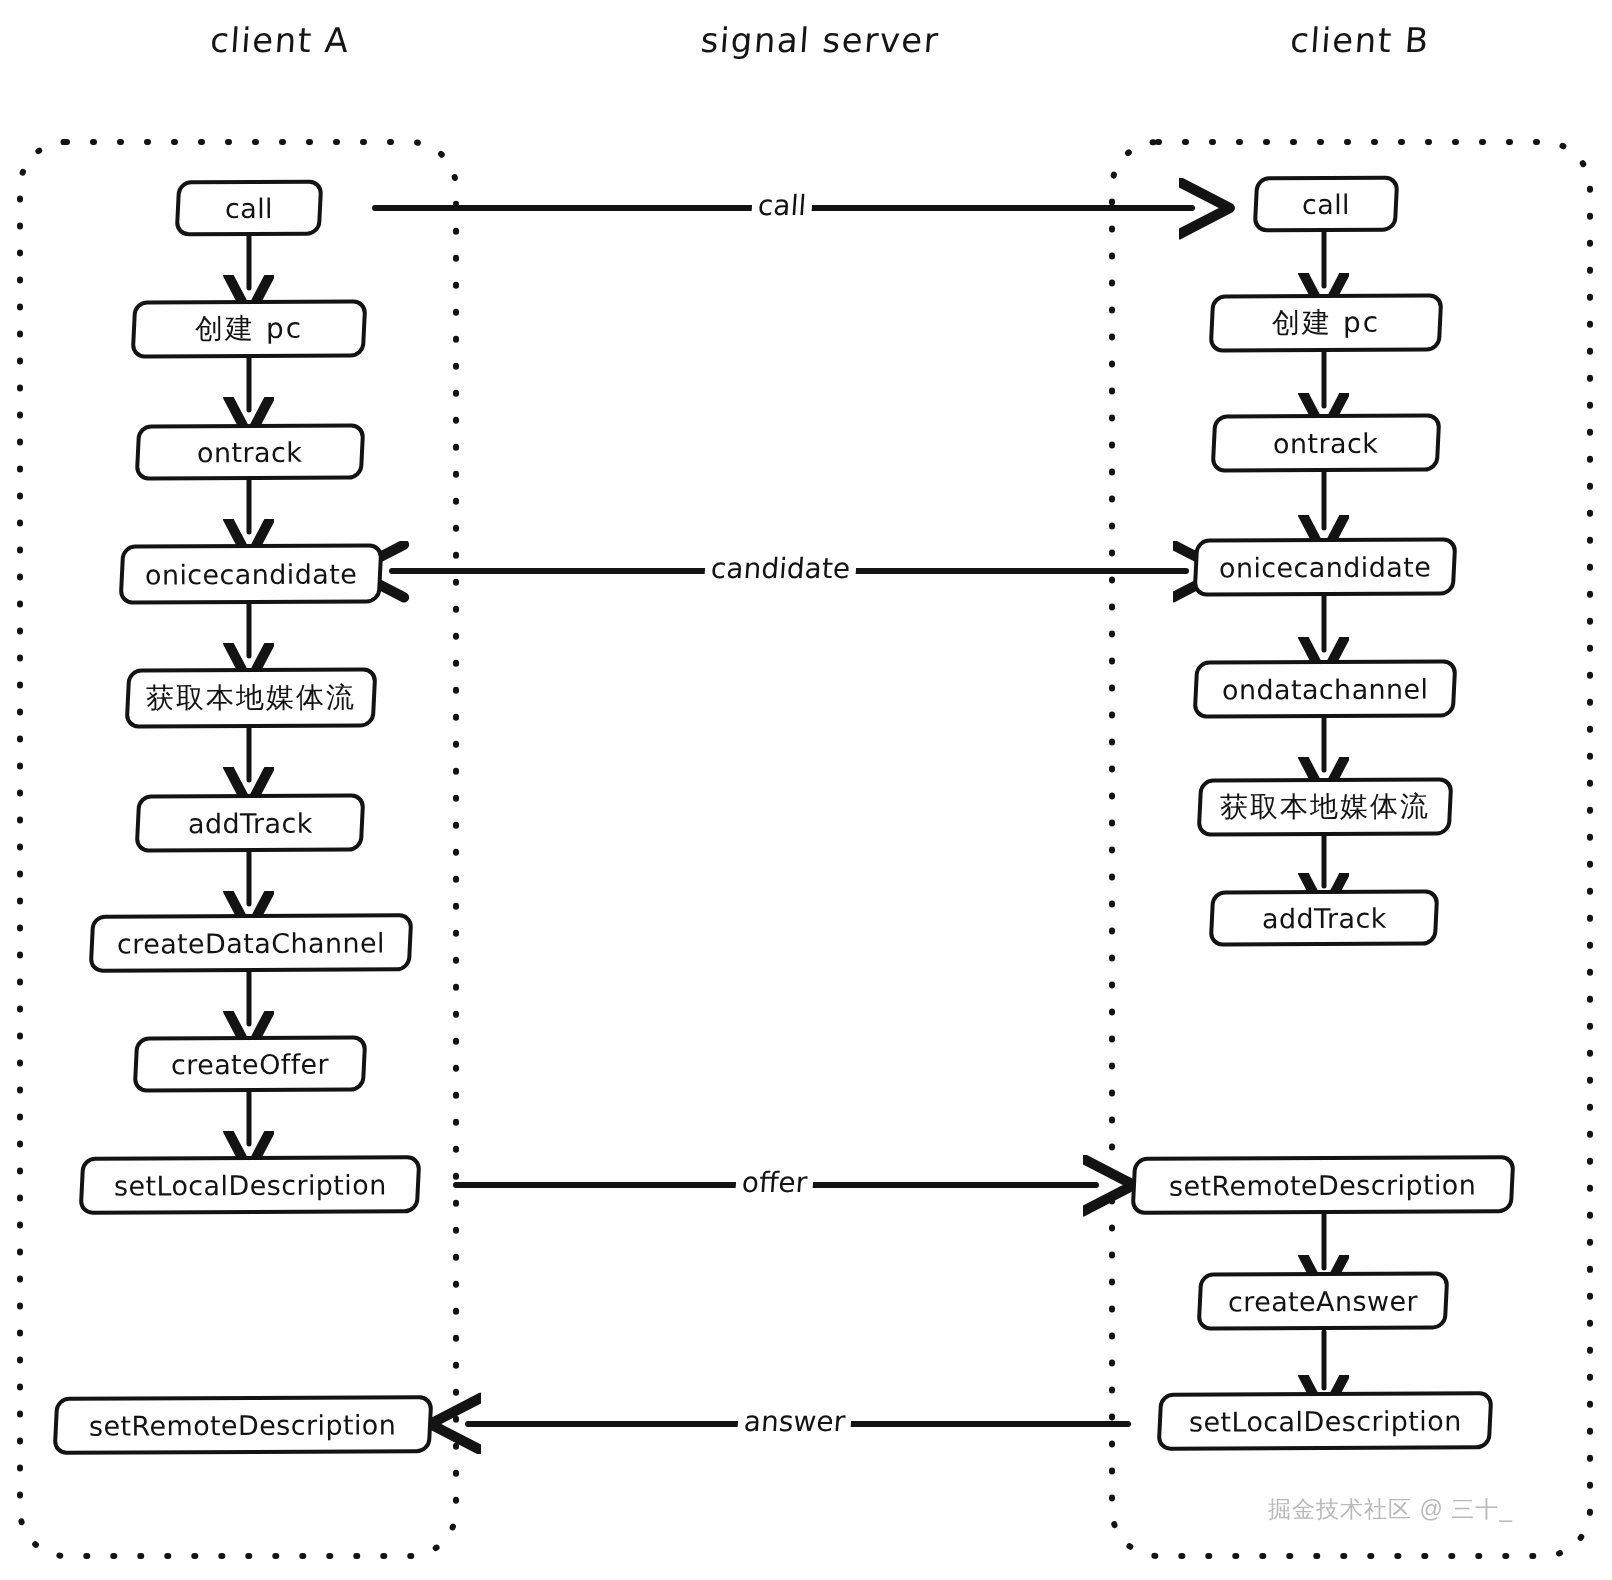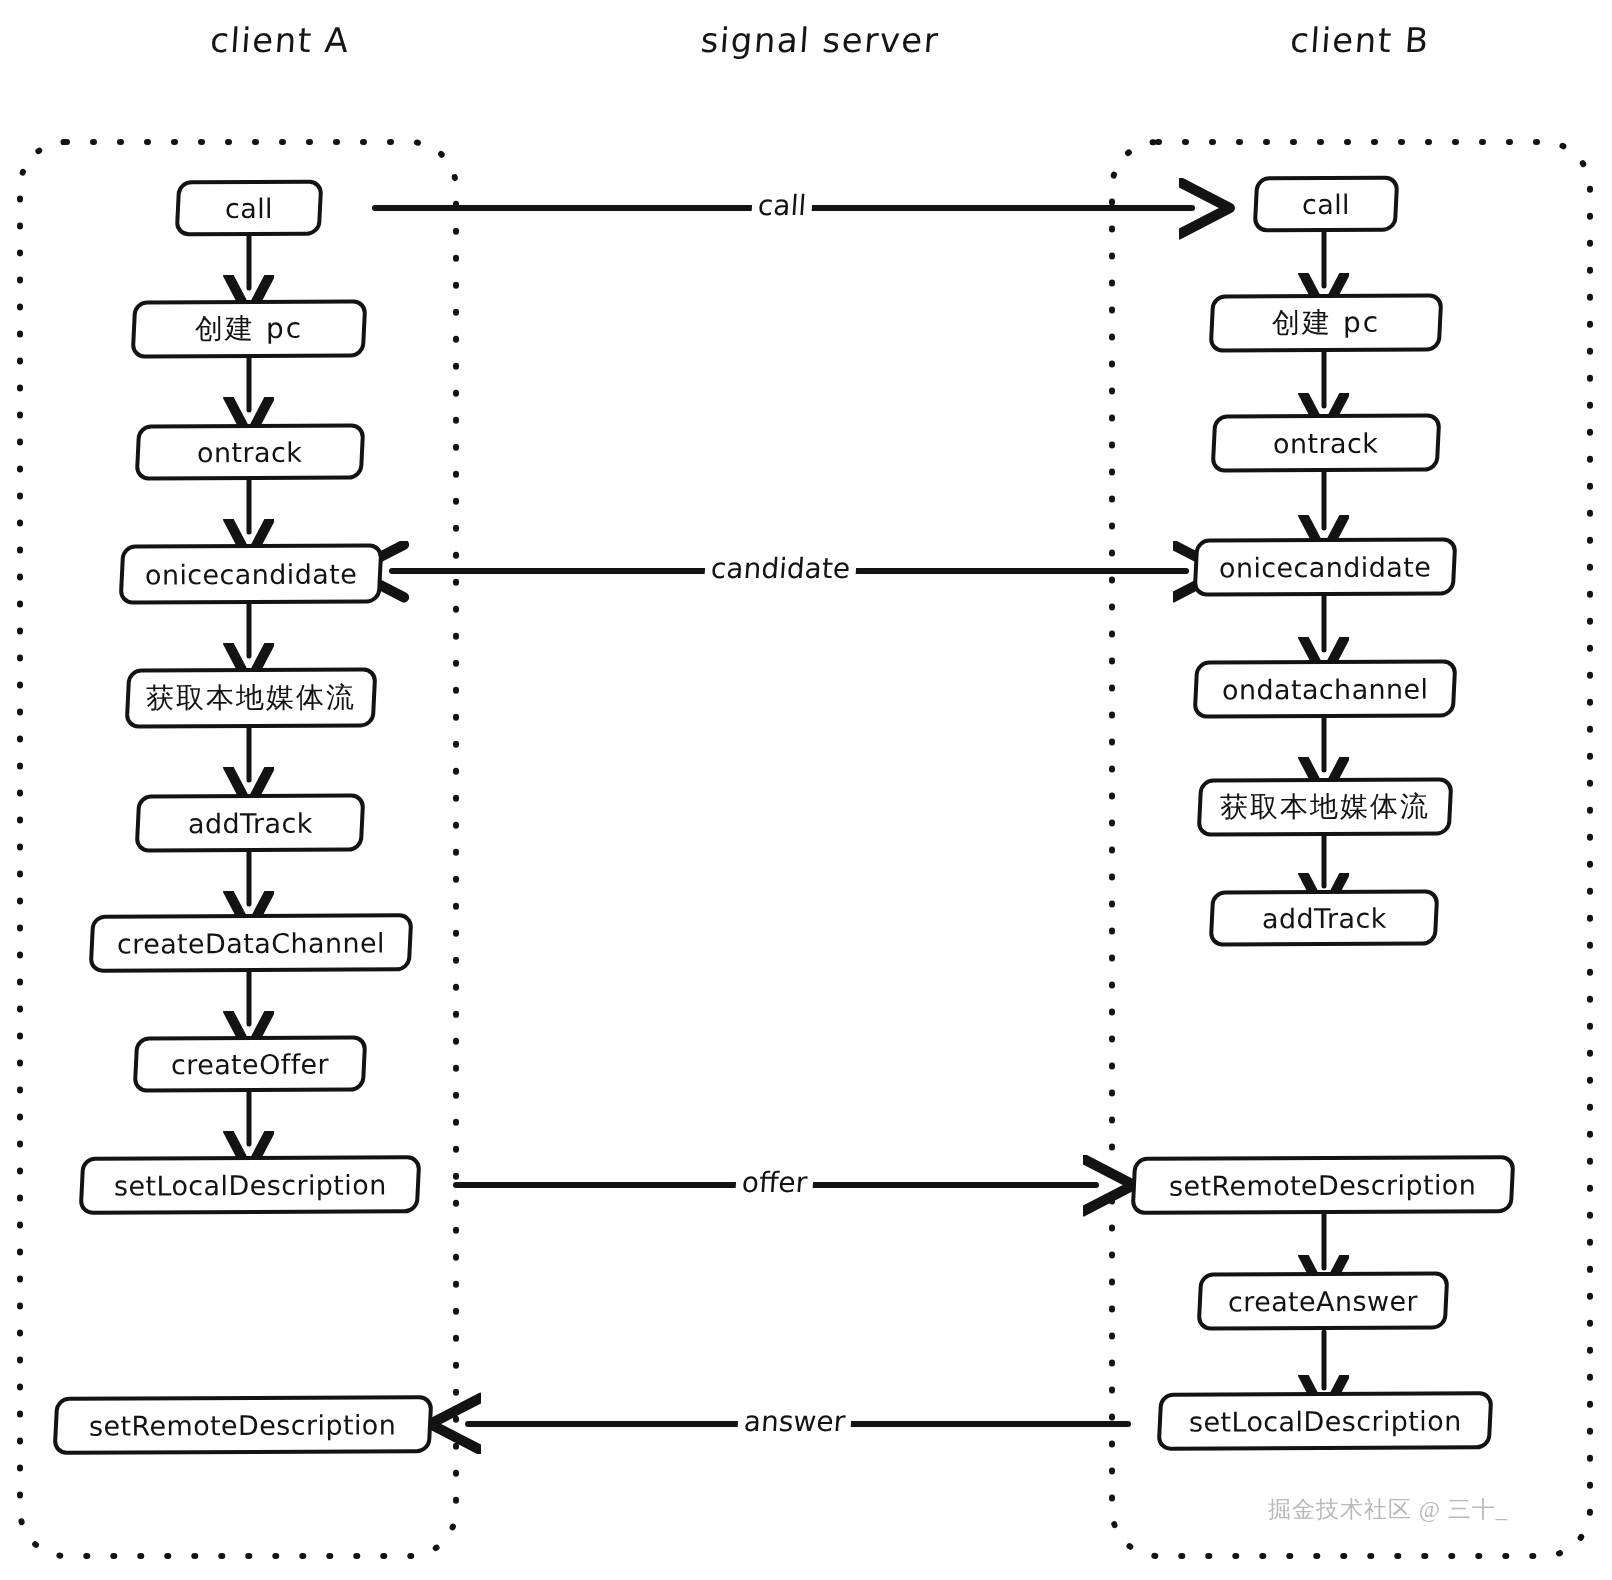--- a/index.html
+++ b/index.html
@@ -62,21 +62,21 @@
     padding: 0 6px;
     font-family: "DejaVu Sans", sans-serif;
     font-size: 28px;
     color: #131313;
     white-space: nowrap;
     transform: skewX(-4deg);
     line-height: 1;
   }
   .watermark {
     position: absolute;
-    font-family: Liberation Serif, serif;
+    font-family: Liberation Sans, sans-serif;
     font-size: 23px;
     color: #b9b9b9;
     white-space: nowrap;
     letter-spacing: 1px;
   }
 </style>
 </head>
 <body>
 
 <div id="root">

